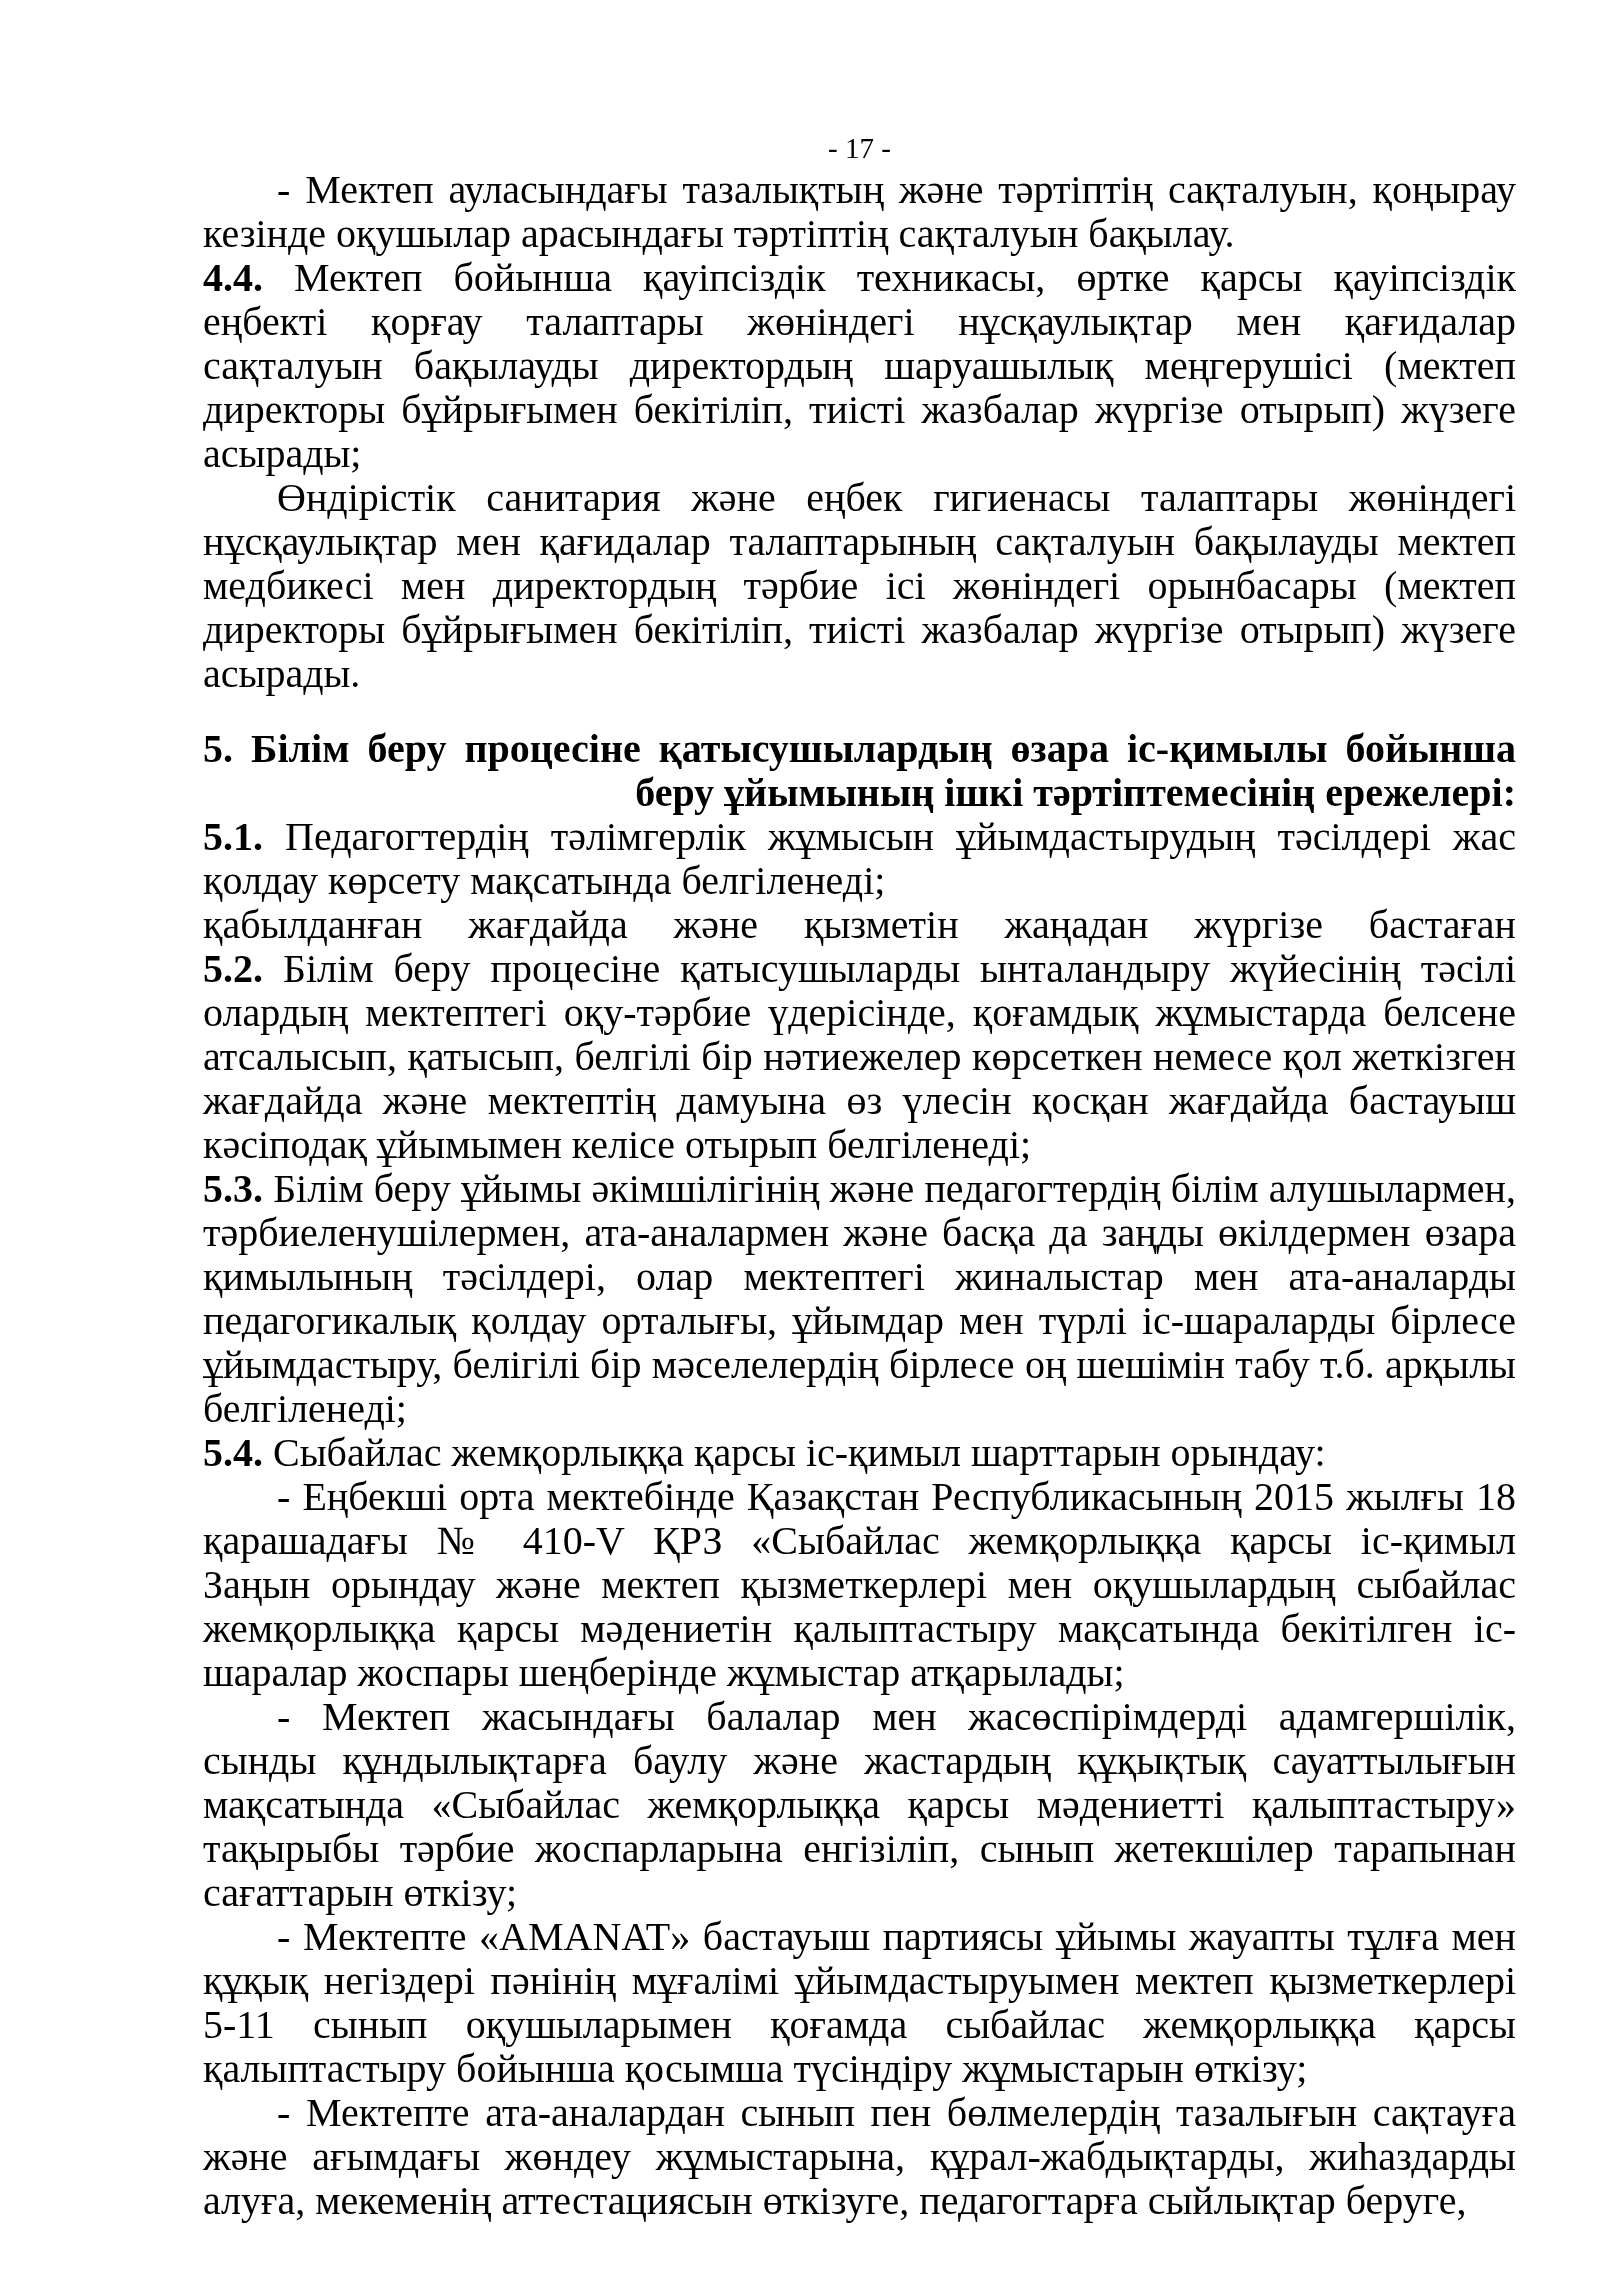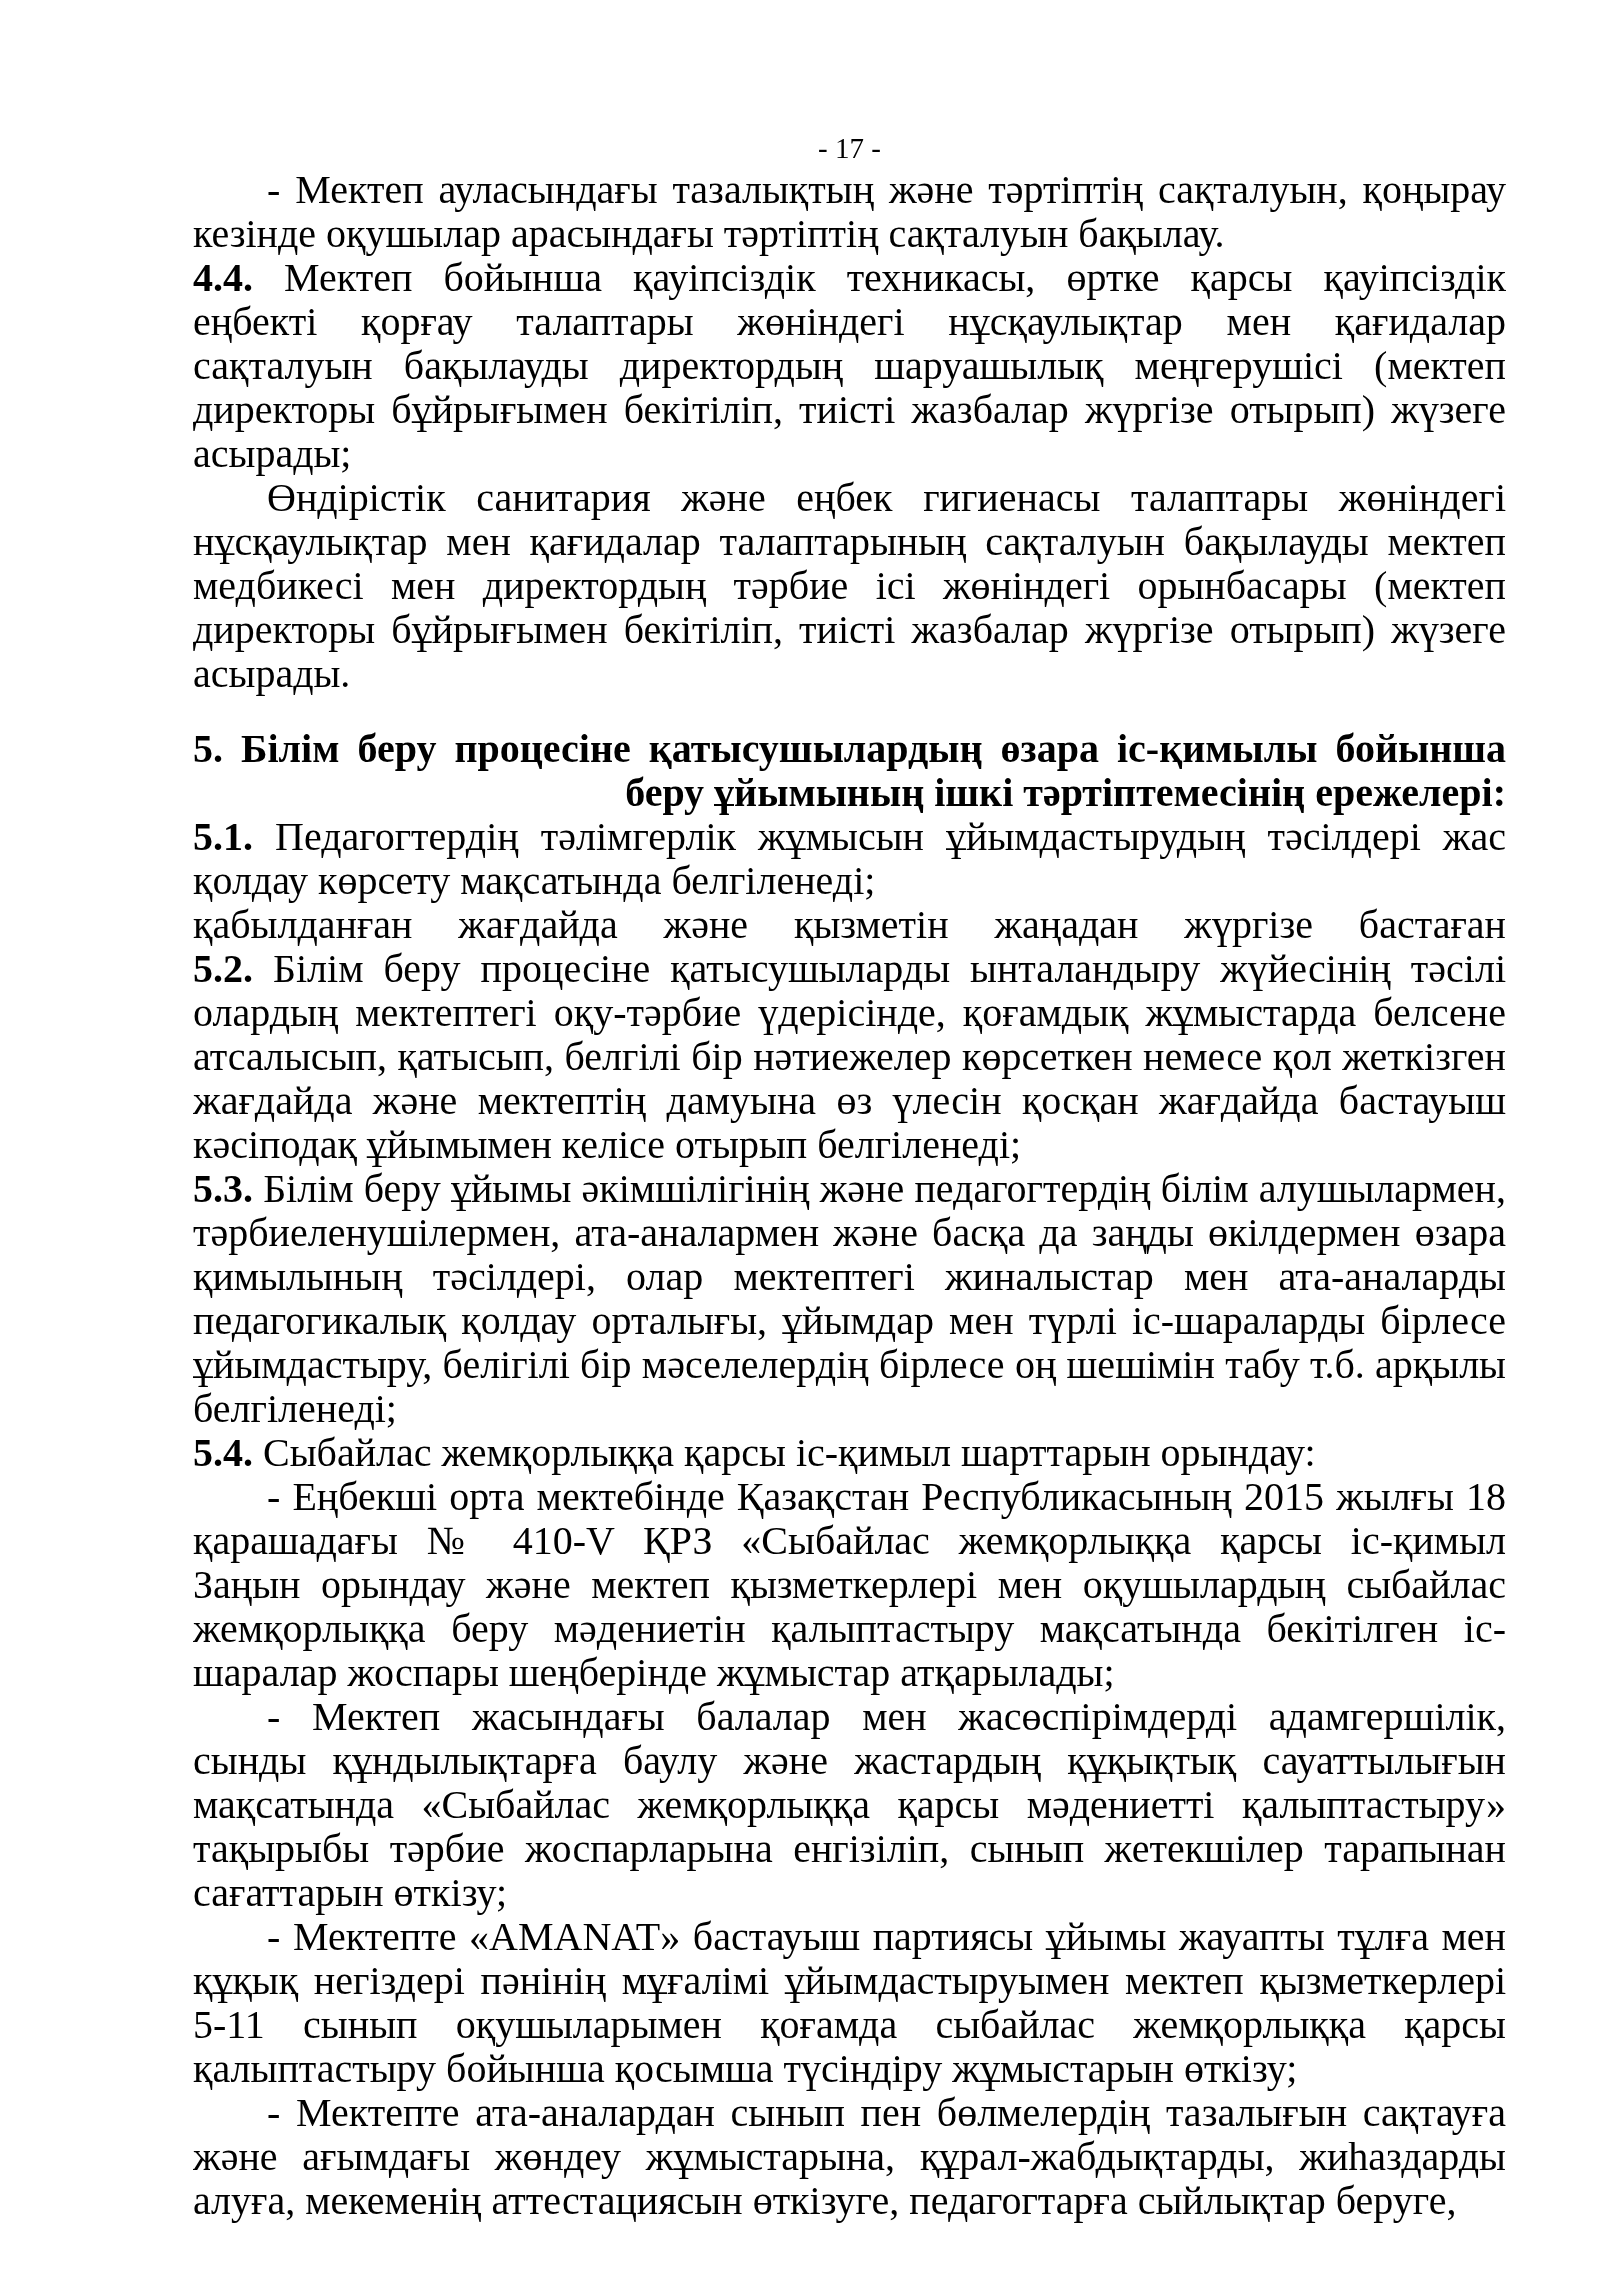--- a/index.html
+++ b/index.html
@@ -7,21 +7,21 @@
     position: relative;
     width: 1621px;
     height: 2293px;
     background: #ffffff;
     color: #000000;
     font-family: "Liberation Serif", "DejaVu Serif", serif;
     overflow: hidden;
   }
   .content {
     position: absolute;
-    left: 193px;
+    left: 203px;
     top: 131px;
     width: 1313px;
   }
   .page-number {
     text-align: center;
     font-size: 29px;
     line-height: 35px;
     margin-bottom: 2px;
   }
   .para { margin: 0; padding: 0; }
@@ -92,21 +92,21 @@
           <div class="line fill"><span>ұйымдастыру, белігілі бір мәселелердің бірлесе оң шешімін табу т.б. арқылы</span></div>
           <div class="line"><span>белгіленеді;</span></div>
         </div>
         <div class="para body">
           <div class="line"><b>5.4.</b><span> Сыбайлас жемқорлыққа қарсы іс-қимыл шарттарын орындау:</span></div>
         </div>
         <div class="para body">
           <div class="line fill indent"><span>- Еңбекші орта мектебінде Қазақстан Республикасының 2015 жылғы 18</span></div>
           <div class="line fill"><span>қарашадағы № 410-V ҚРЗ «Сыбайлас жемқорлыққа қарсы іс-қимыл туралы»</span></div>
           <div class="line fill"><span>Заңын орындау және мектеп қызметкерлері мен оқушылардың сыбайлас</span></div>
-          <div class="line fill"><span>жемқорлыққа беру мәдениетін қалыптастыру мақсатында бекітілген іс-</span></div>
+          <div class="line fill"><span>жемқорлыққа қарсы мәдениетін қалыптастыру мақсатында бекітілген іс-</span></div>
           <div class="line"><span>шаралар жоспары шеңберінде жұмыстар атқарылады;</span></div>
         </div>
         <div class="para body">
           <div class="line fill indent"><span>- Мектеп жасындағы балалар мен жасөспірімдерді адамгершілік, адалдық</span></div>
           <div class="line fill"><span>сынды құндылықтарға баулу және жастардың құқықтық сауаттылығын арттыру</span></div>
           <div class="line fill"><span>мақсатында «Сыбайлас жемқорлыққа қарсы мәдениетті қалыптастыру»</span></div>
           <div class="line fill"><span>тақырыбы тәрбие жоспарларына енгізіліп, сынып жетекшілер тарапынан тәрбие</span></div>
           <div class="line"><span>сағаттарын өткізу;</span></div>
         </div>
         <div class="para body">

